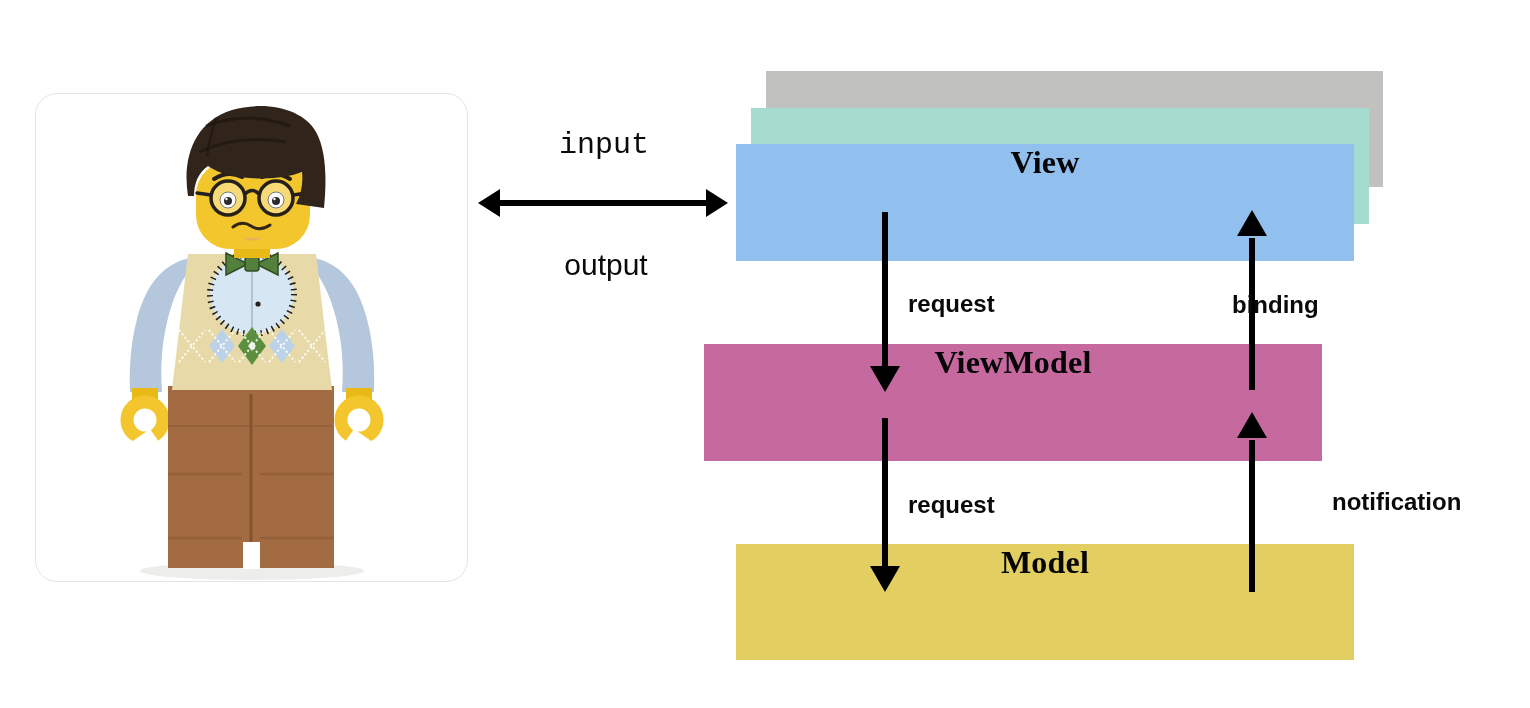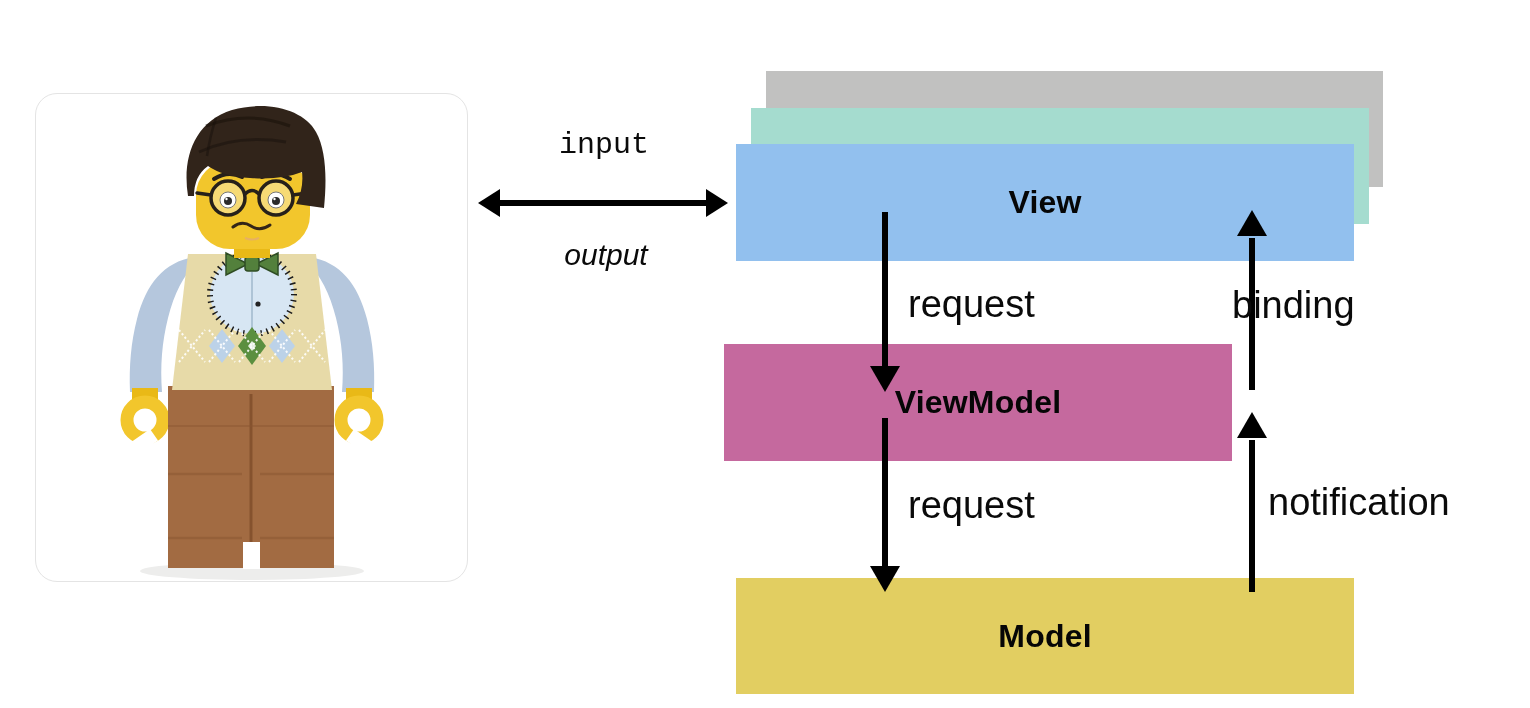--- a/index.html
+++ b/index.html
@@ -14,39 +14,39 @@
     background:#ffffff;border:1.5px solid #e4e4e4;border-radius:22px;
     box-sizing:border-box;
   }
   .user-card svg{position:absolute;left:0;top:0;}
   
   .io-label{
     font-size:30px;line-height:38px;white-space:nowrap;
     transform:translateX(-50%);
   }
   .io-label.input{left:604px;top:126px;font-family:Liberation Mono, monospace;}
-  .io-label.output{left:606px;top:236px;font-style:italic;}
+  .io-label.output{left:606px;top:246px;}
   
   .layer{
-    box-sizing:border-box;display:flex;align-items:center;justify-content:center;
+    box-sizing:border-box;display:flex;justify-content:center;font-family:Liberation Serif, serif;
   }
   .layer-back2{left:766px;top:71px;width:617px;height:116px;z-index:1;}
   .layer-back1{left:751px;top:108px;width:618px;height:116px;z-index:2;}
   .layer-view{left:736px;top:144px;width:618px;height:117px;z-index:3;}
-  .layer-viewmodel{left:724px;top:344px;width:508px;height:117px;z-index:3;}
+  .layer-viewmodel{left:704px;top:344px;width:618px;height:117px;z-index:3;}
   .layer-model{left:736px;top:544px;width:618px;height:116px;z-index:3;}
   .layer-label{
     font-weight:bold;font-size:32px;color:#060606;letter-spacing:0.2px;white-space:nowrap;
   }
   
-  .flow-label{font-size:38px;line-height:38px;white-space:nowrap;z-index:5;}
+  .flow-label{font-size:24px;line-height:38px;white-space:nowrap;z-index:5;font-weight:bold;}
   .flow-request-1{left:908px;top:285px;}
   .flow-binding{left:1232px;top:286px;}
   .flow-request-2{left:908px;top:486px;}
-  .flow-notification{left:1268px;top:483px;}
+  .flow-notification{left:1332px;top:483px;}
   svg{display:block;}
   .arrow-overlay{z-index:4;}
 </style>
 </head>
 <body>
 
 <div id="canvas">
 
   <div class="abs user-card" style="background-color: rgb(255, 255, 255);">
     <svg width="433" height="489" viewBox="0 0 433 489">
@@ -158,21 +158,21 @@
 
   <div class="abs layer layer-back2" style="background-color: rgb(193, 193, 192);"></div>
   <div class="abs layer layer-back1" style="background-color: rgb(165, 220, 207);"></div>
 
   <div class="abs layer layer-view" style="background-color: rgb(146, 192, 238);">
     <span class="layer-label">View</span>
   </div>
   <div class="abs layer layer-viewmodel" style="background-color: rgb(197, 105, 158);">
     <span class="layer-label">ViewModel</span>
   </div>
-  <div class="abs layer layer-model" style="background-color: rgb(226, 206, 97); margin-top: 34px;">
+  <div class="abs layer layer-model" style="background-color: rgb(226, 206, 97);">
     <span class="layer-label">Model</span>
   </div>
 
   <svg class="abs arrow-overlay" style="left:850px;top:190px;" width="440" height="420" viewBox="0 0 440 420">
     <g>
       <line x1="35" y1="22" x2="35" y2="176" stroke="#000000" stroke-width="6"></line>
       <polygon points="20,176 50,176 35,202" fill="#000000"></polygon>
     </g>
     <g>
       <line x1="402" y1="48" x2="402" y2="200" stroke="#000000" stroke-width="6"></line>

